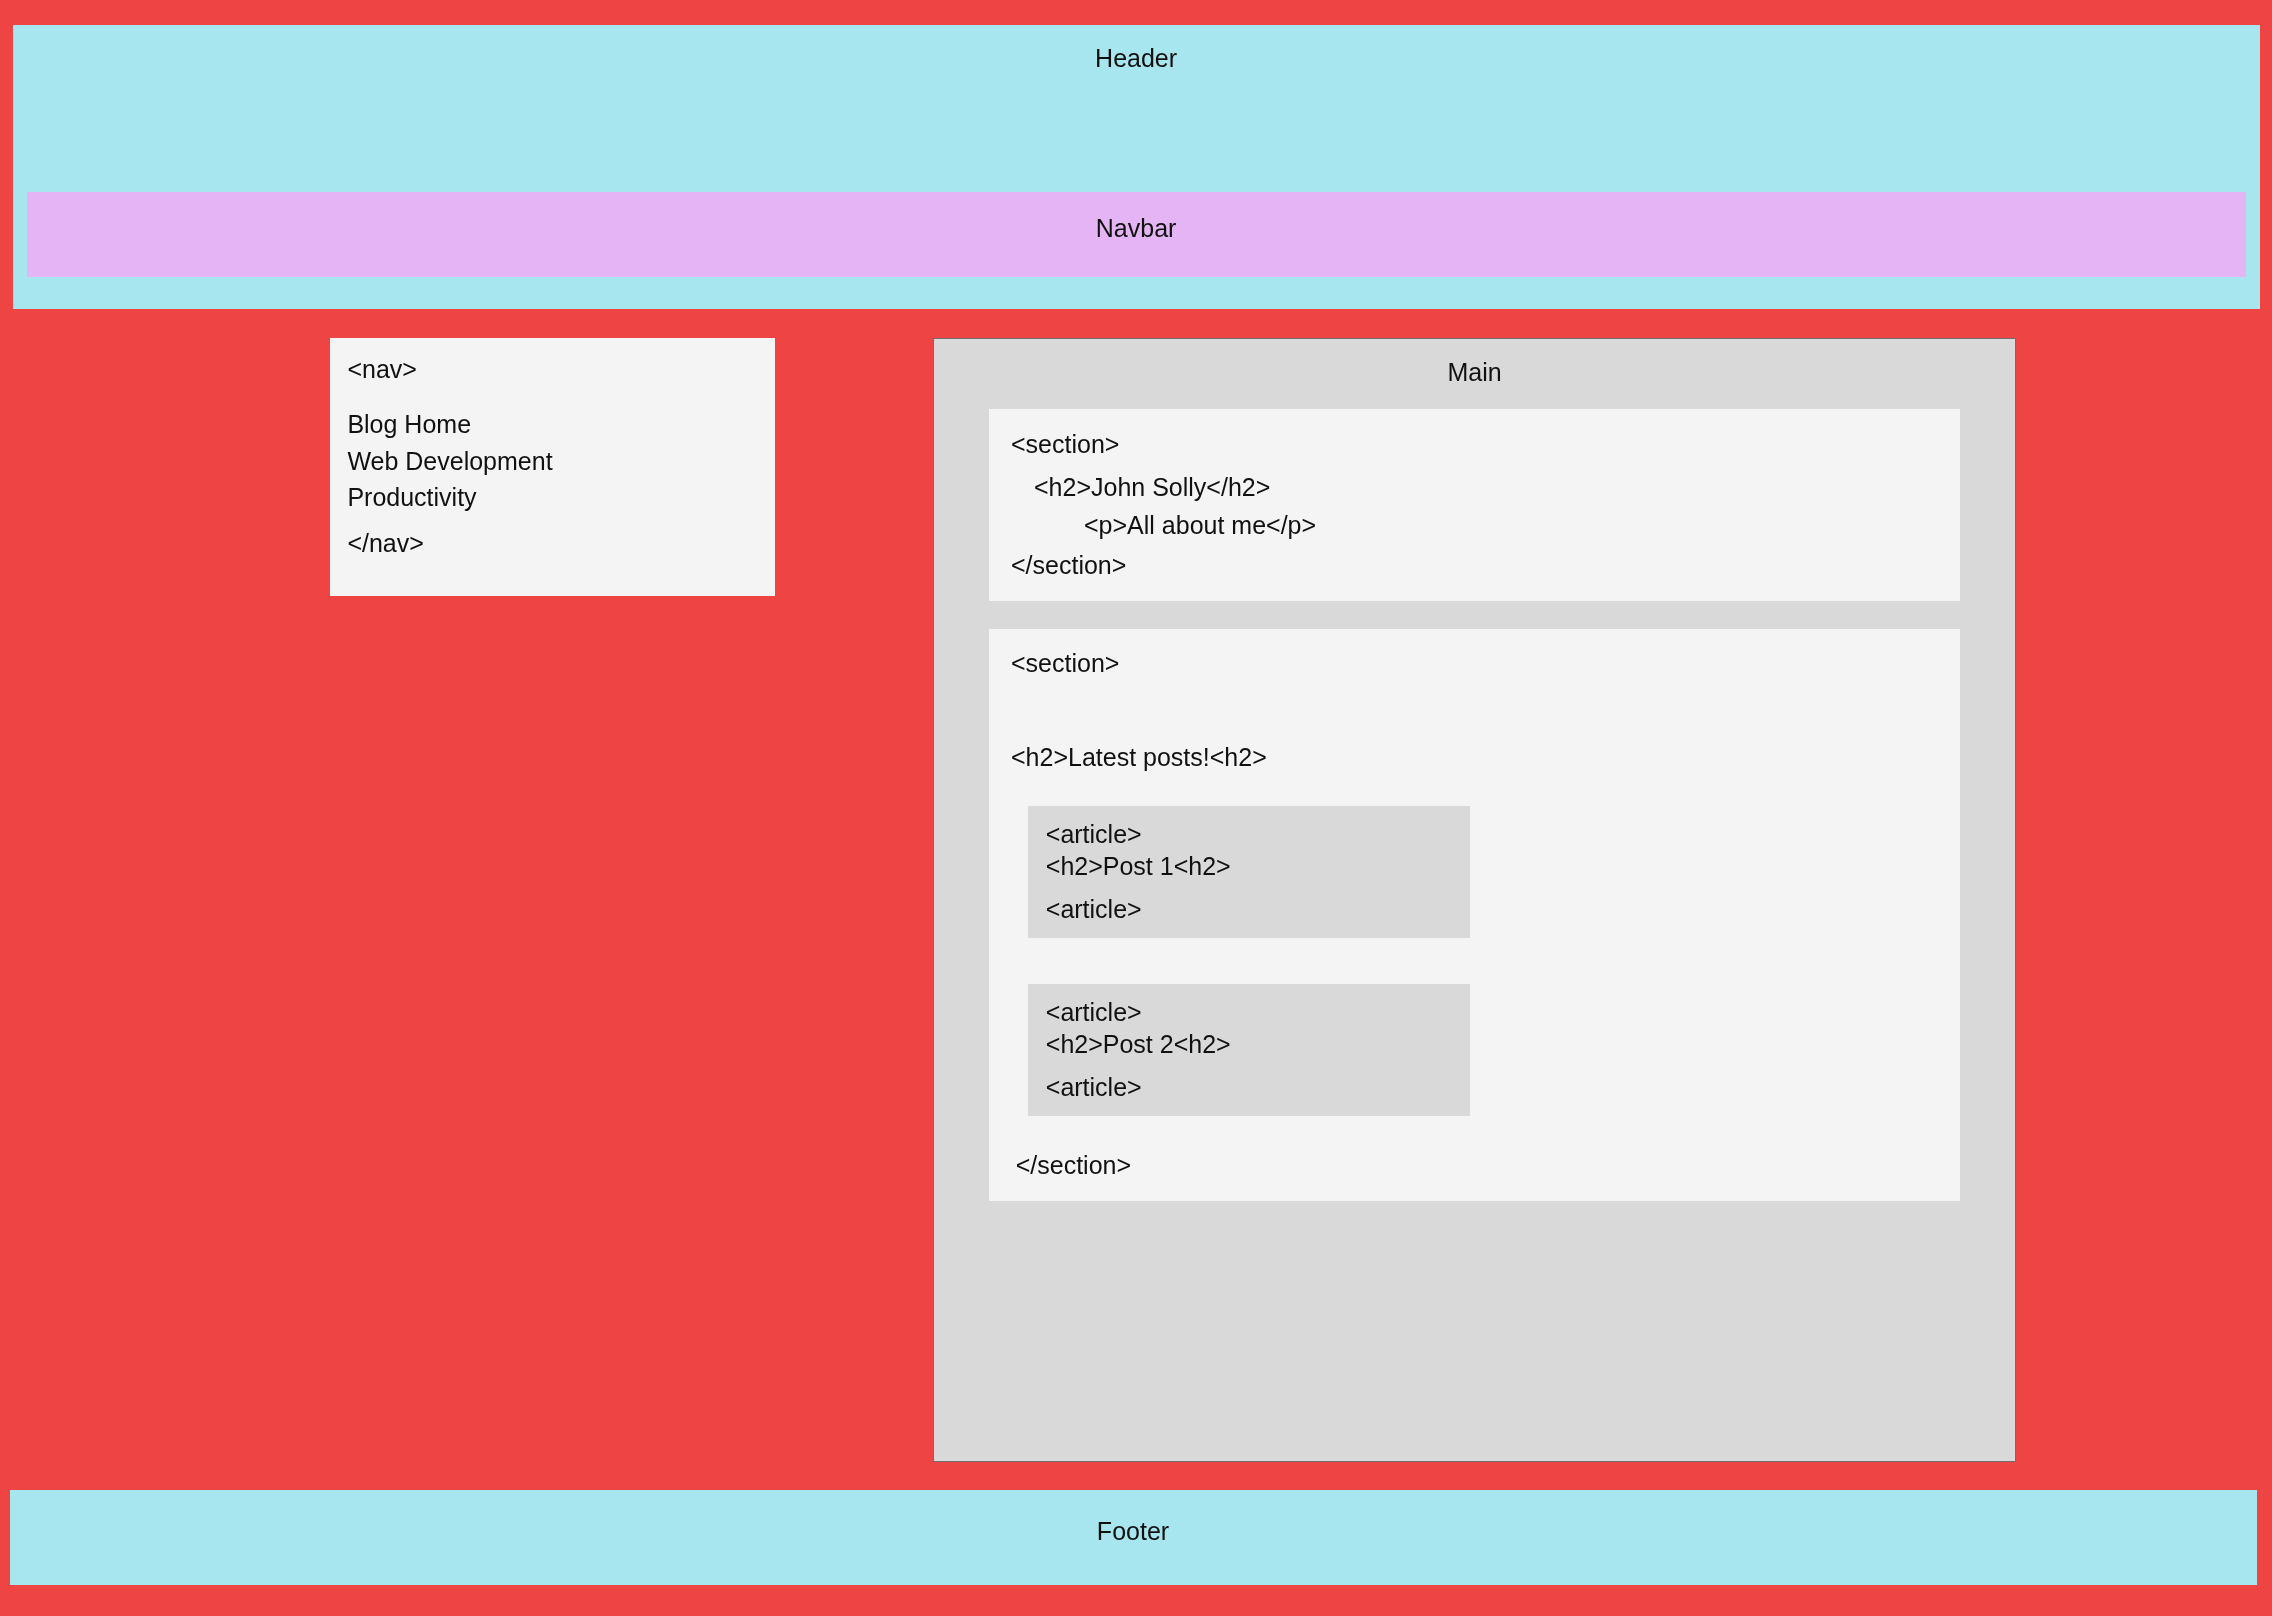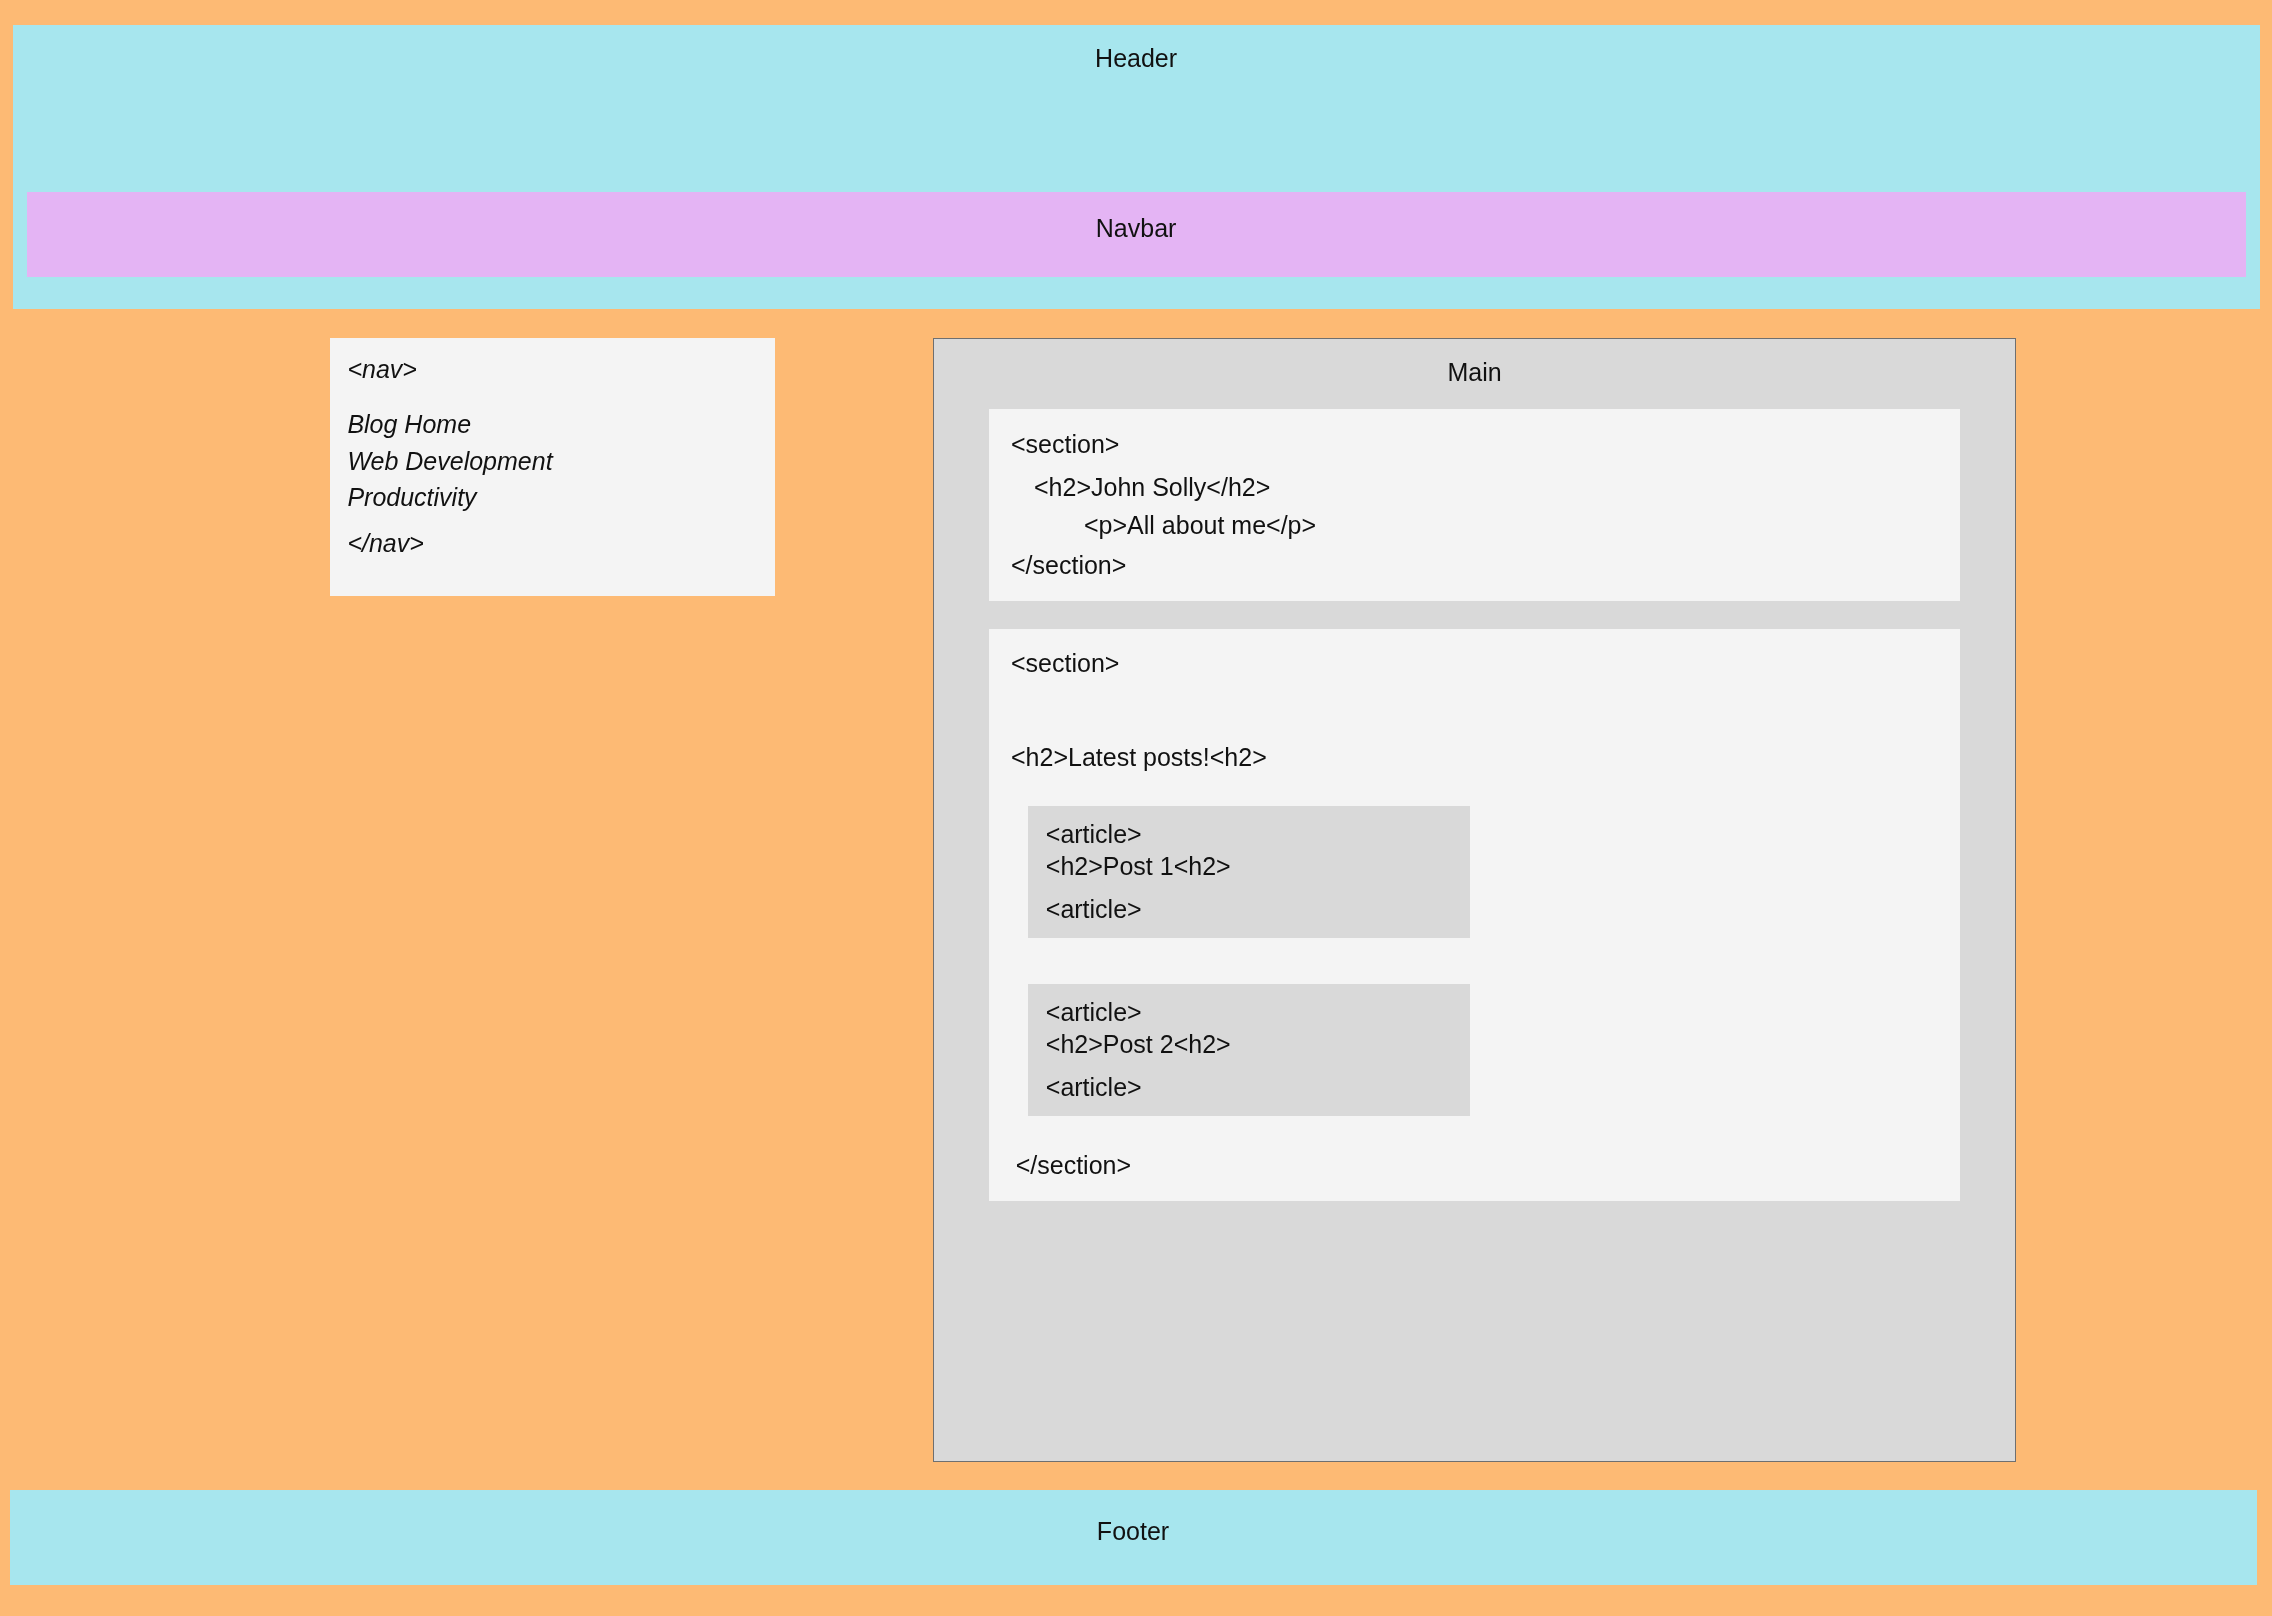--- a/index.html
+++ b/index.html
@@ -7,21 +7,21 @@
     width: 100%;
     font-family: -apple-system, BlinkMacSystemFont, "Segoe UI", Helvetica, Arial, sans-serif;
     font-size: 25px;
     color: #111;
     background: #ffffff;
   }
   .page {
     width: 2273px;
     min-height: 1616px;
     position: relative;
-    background: #fdba74;
+    background: #ef4444;
     padding-left: 20px;
   }
 
   
   .header-bar {
     position: absolute;
     left: 12.6px;
     top: 25px;
     width: 2247px;
     height: 284px;
@@ -53,21 +53,20 @@
   }
 
   
   .nav-pane {
     position: absolute;
     left: 330px;
     top: 8px;
     width: 445px;
     background: #f4f4f4;
     padding: 17.4px 17.4px 20.5px 17.4px;
-    font-style: italic;
   }
   .nav-open, .nav-close { display: block; margin-bottom: 14px; }
   .nav-close { margin-top: 14px; margin-bottom: 17px; }
   .nav-links { margin-top: 22px; }
   .nav-link { display: block; line-height: 1.45; }
 
   
   .main-panel {
     position: absolute;
     left: 933px;

